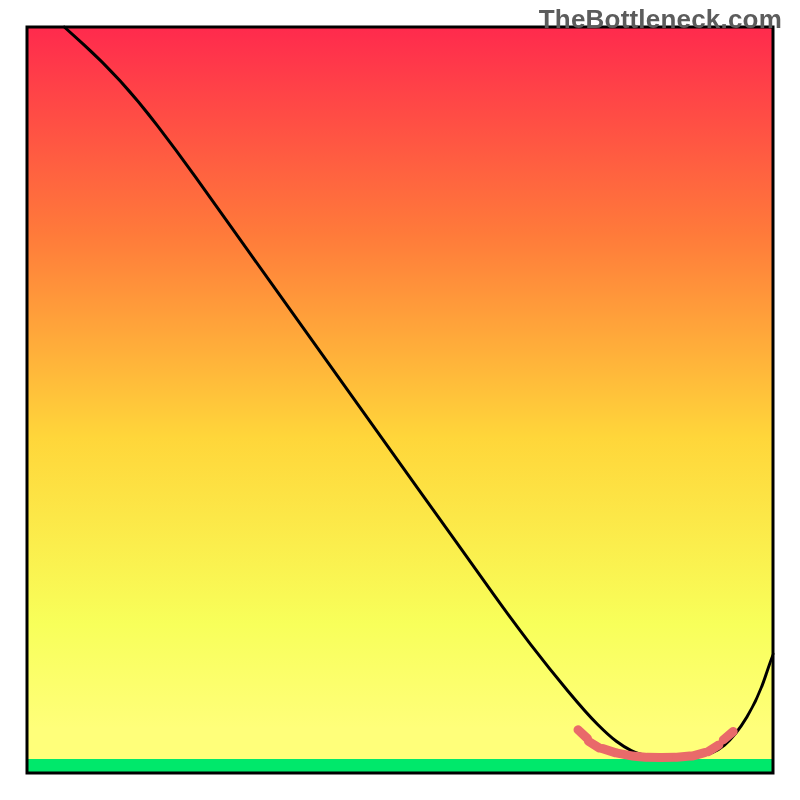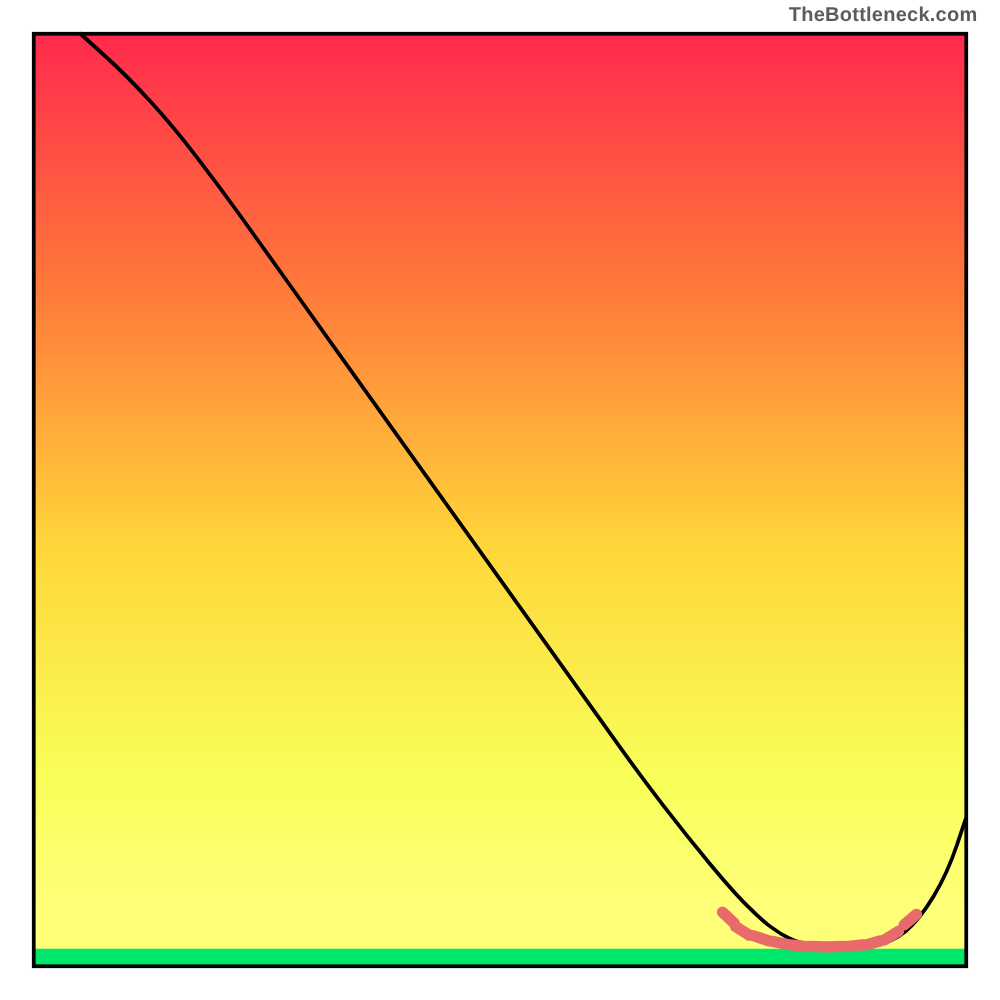--- a/index.html
+++ b/index.html
@@ -13,21 +13,21 @@
   }
   .stage {
     position: relative;
     width: 800px;
     height: 800px;
   }
   .watermark {
     position: absolute;
     top: 4px;
     right: 18px;
-    font-size: 16px;
+    font-size: 26px;
     font-weight: 600;
     color: #5c5c5c;
     letter-spacing: 0.2px;
     z-index: 10;
     user-select: none;
   }
   svg.chart {
     position: absolute;
     left: 0;
     top: 0;

